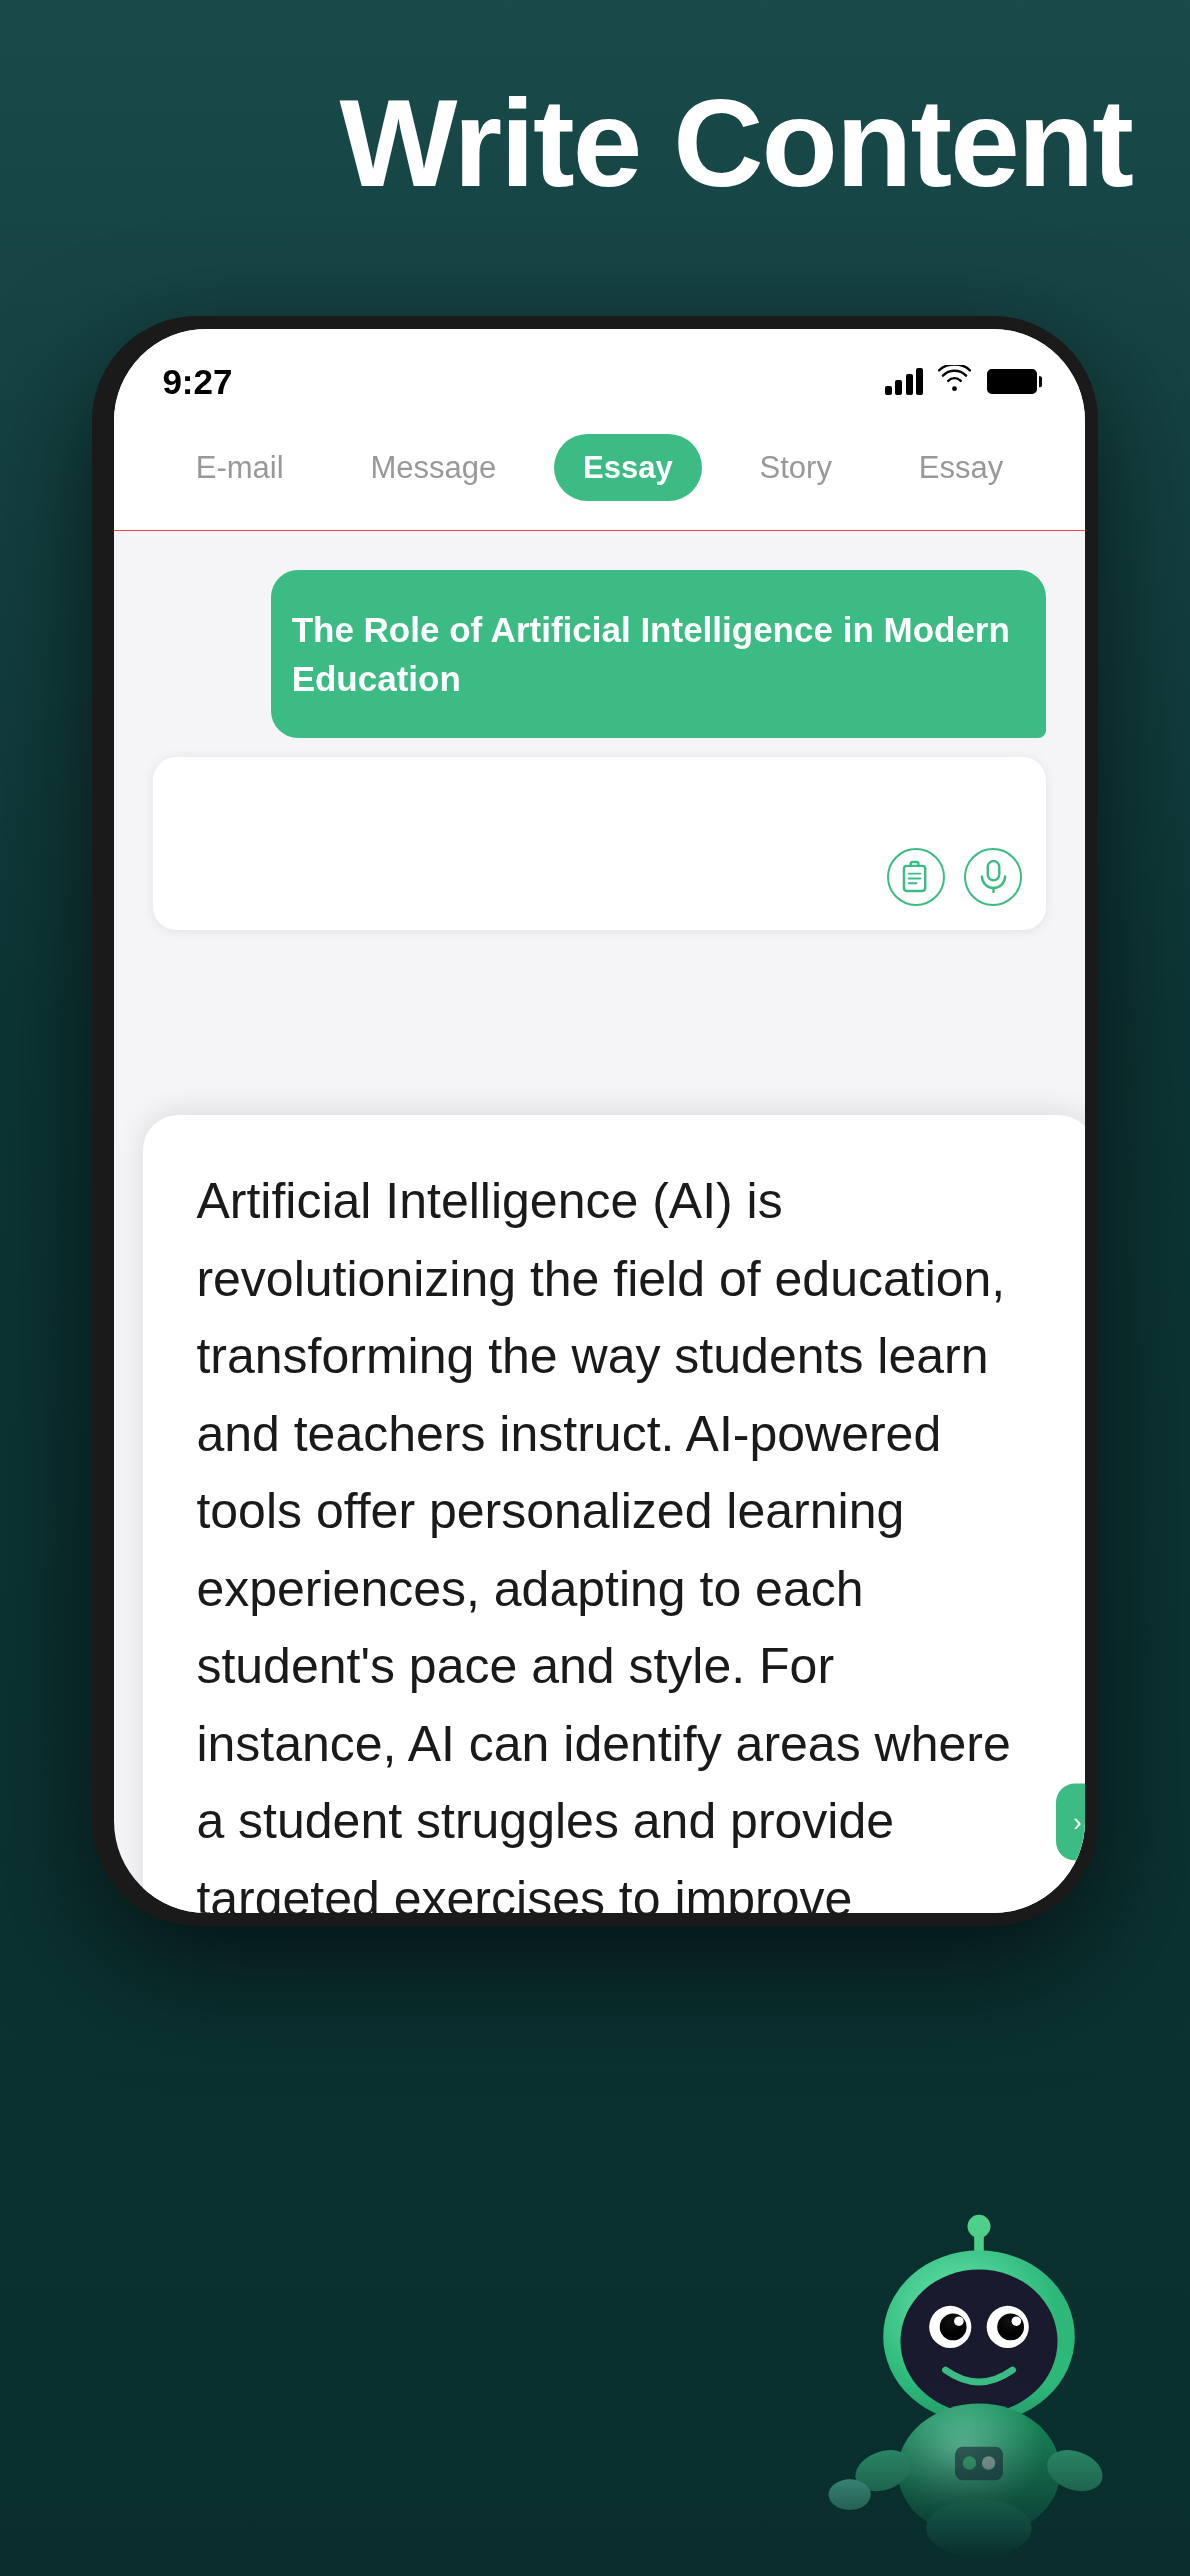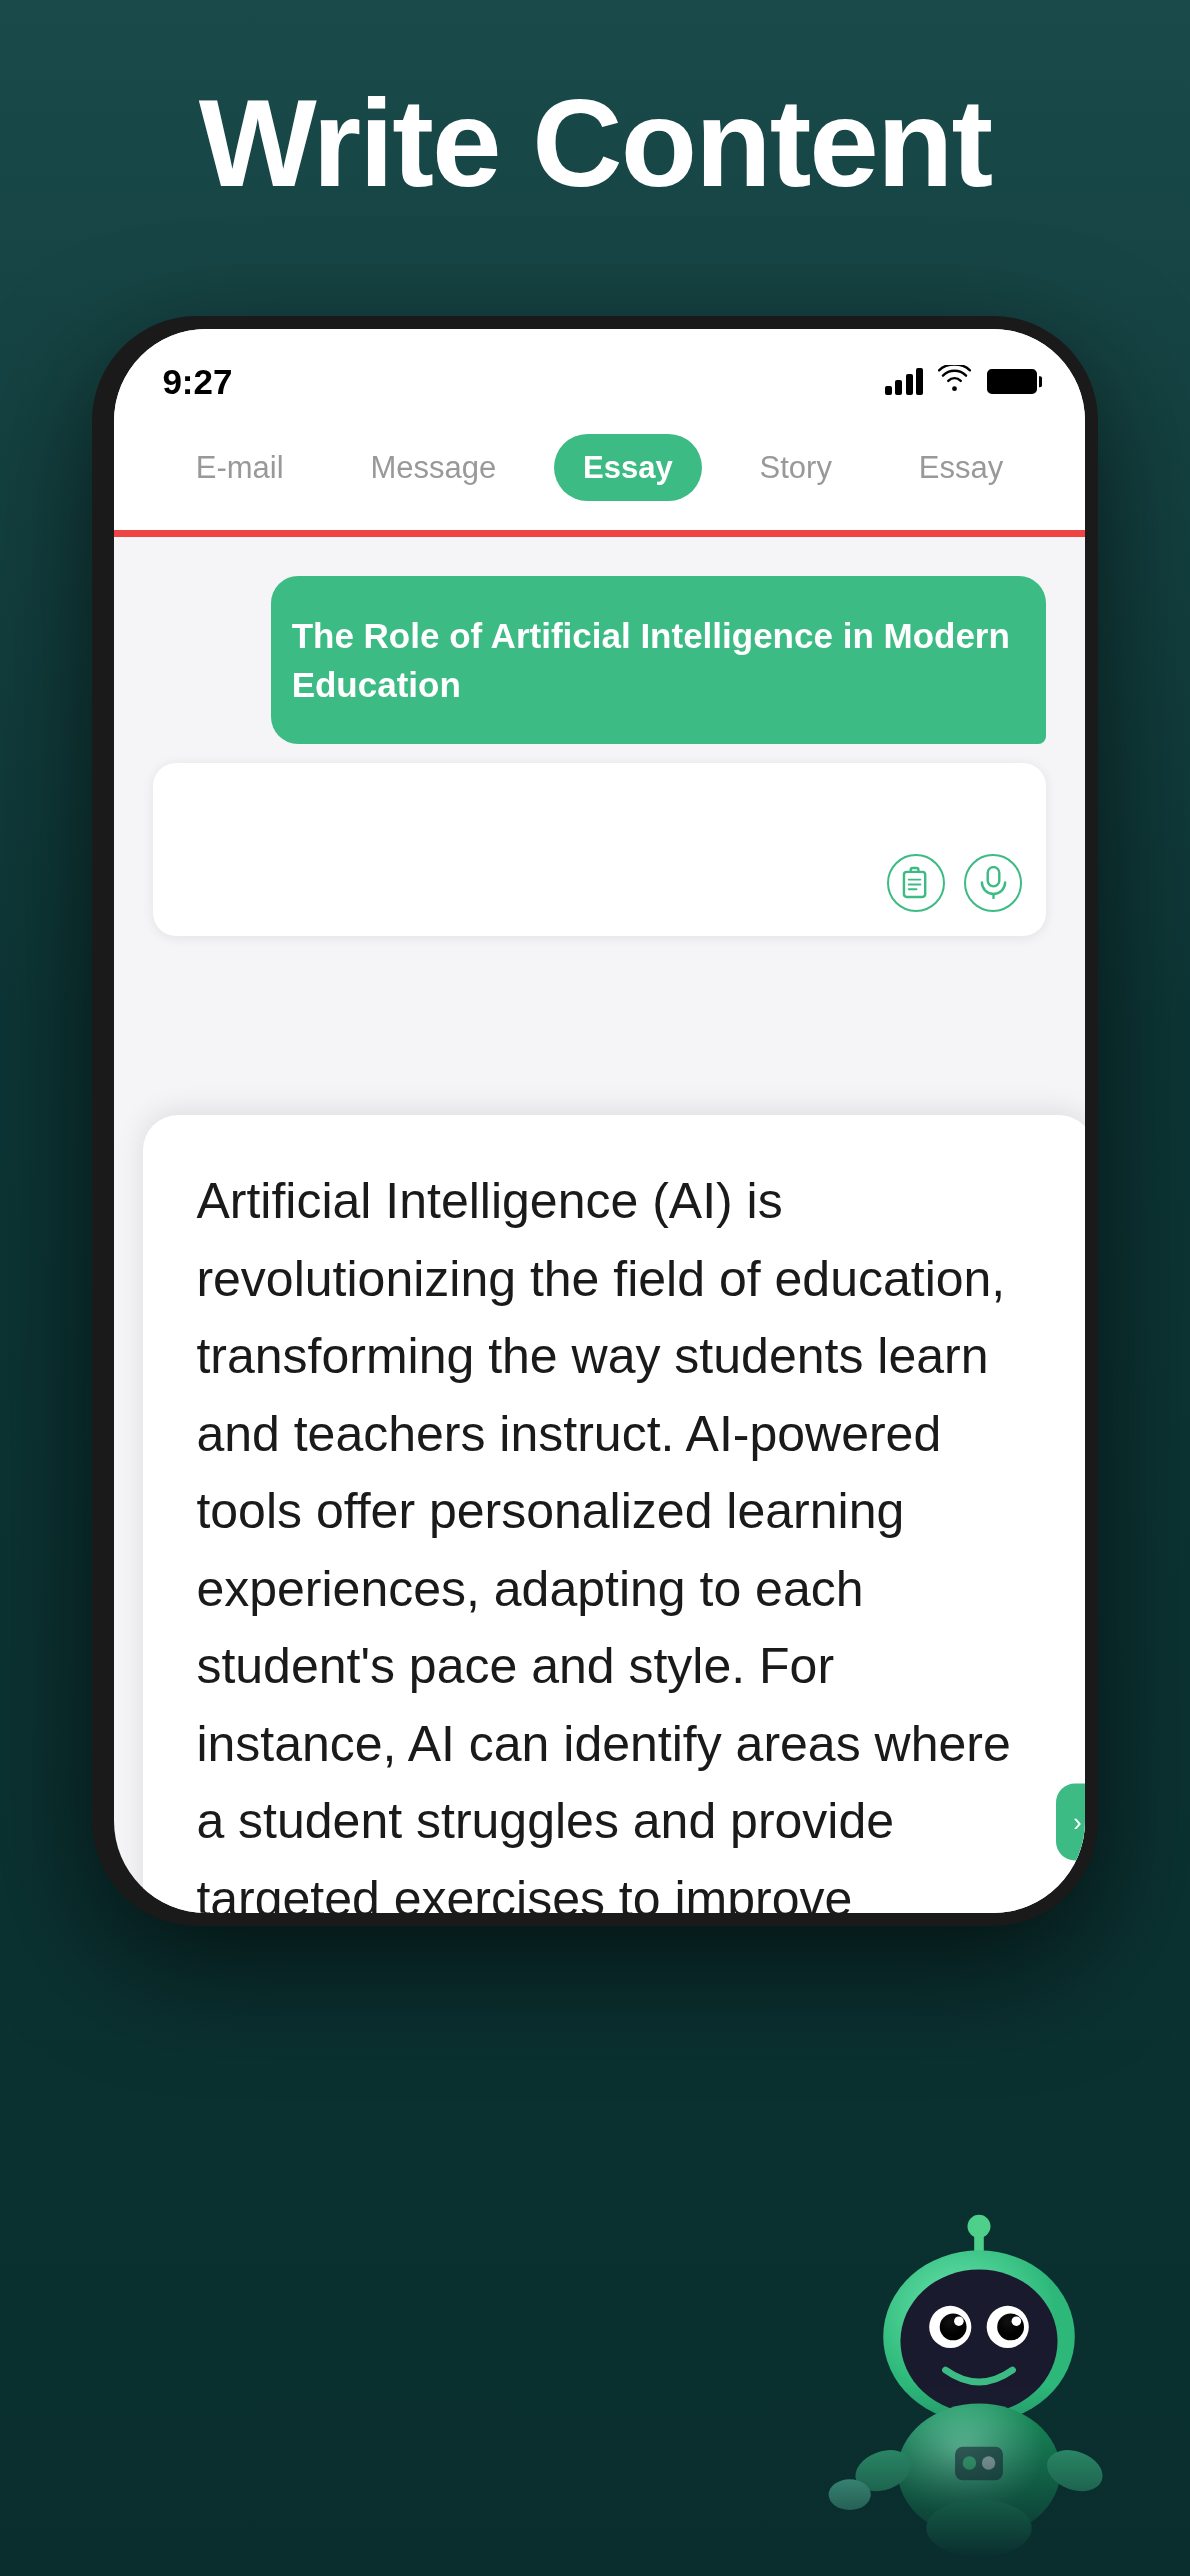--- a/index.html
+++ b/index.html
@@ -9,21 +9,21 @@
       width: 1190px;
       height: 2576px;
       background: linear-gradient(180deg, #1a4a4a 0%, #0d3535 40%, #0a2e2e 100%);
       font-family: -apple-system, BlinkMacSystemFont, 'Helvetica Neue', sans-serif;
       overflow: hidden;
       position: relative;
     }
 
     
     .header {
-      text-align: center;
+      text-align: right;
       padding: 77px 58px 58px;
     }
 
     .header-title {
       font-size: 125px;
       font-weight: 900;
       color: #ffffff;
       line-height: 1.05;
       letter-spacing: -1.9px;
     }
@@ -155,21 +155,21 @@
       border-radius: 0 1.9px 1.9px 0;
     }
 
     
     .tab-nav {
       background: #ffffff;
       padding: 19px 38px 29px;
       display: flex;
       align-items: center;
       justify-content: space-around;
-      border-bottom: 7px solid #ef4444;
+      border-bottom: 1px solid #ef4444;
     }
 
     .tab-item {
       font-size: 31px;
       font-weight: 500;
       color: #999;
       padding: 15.3px 29px;
       border-radius: 48px;
       cursor: pointer;
     }

